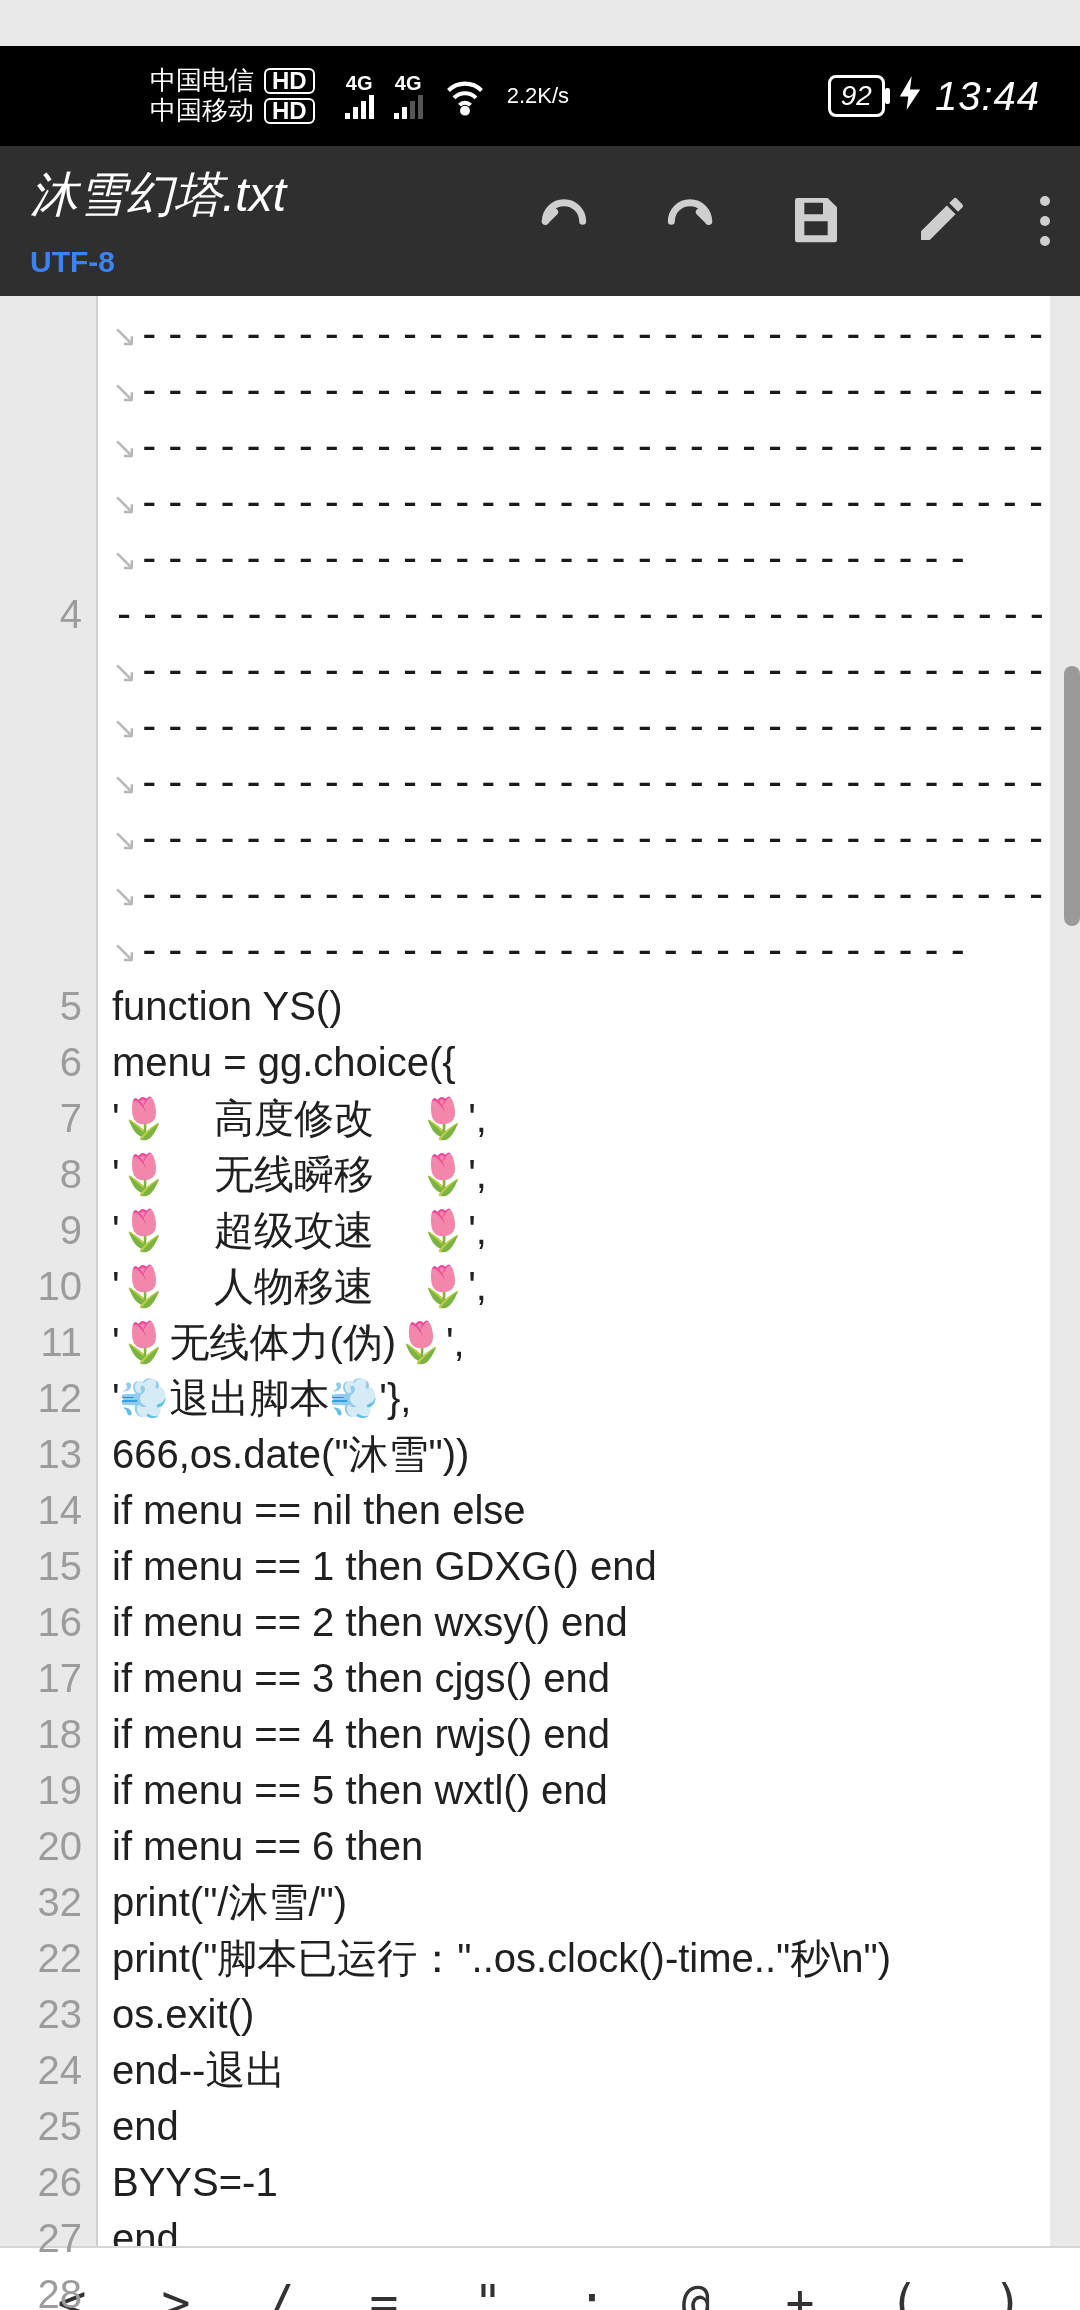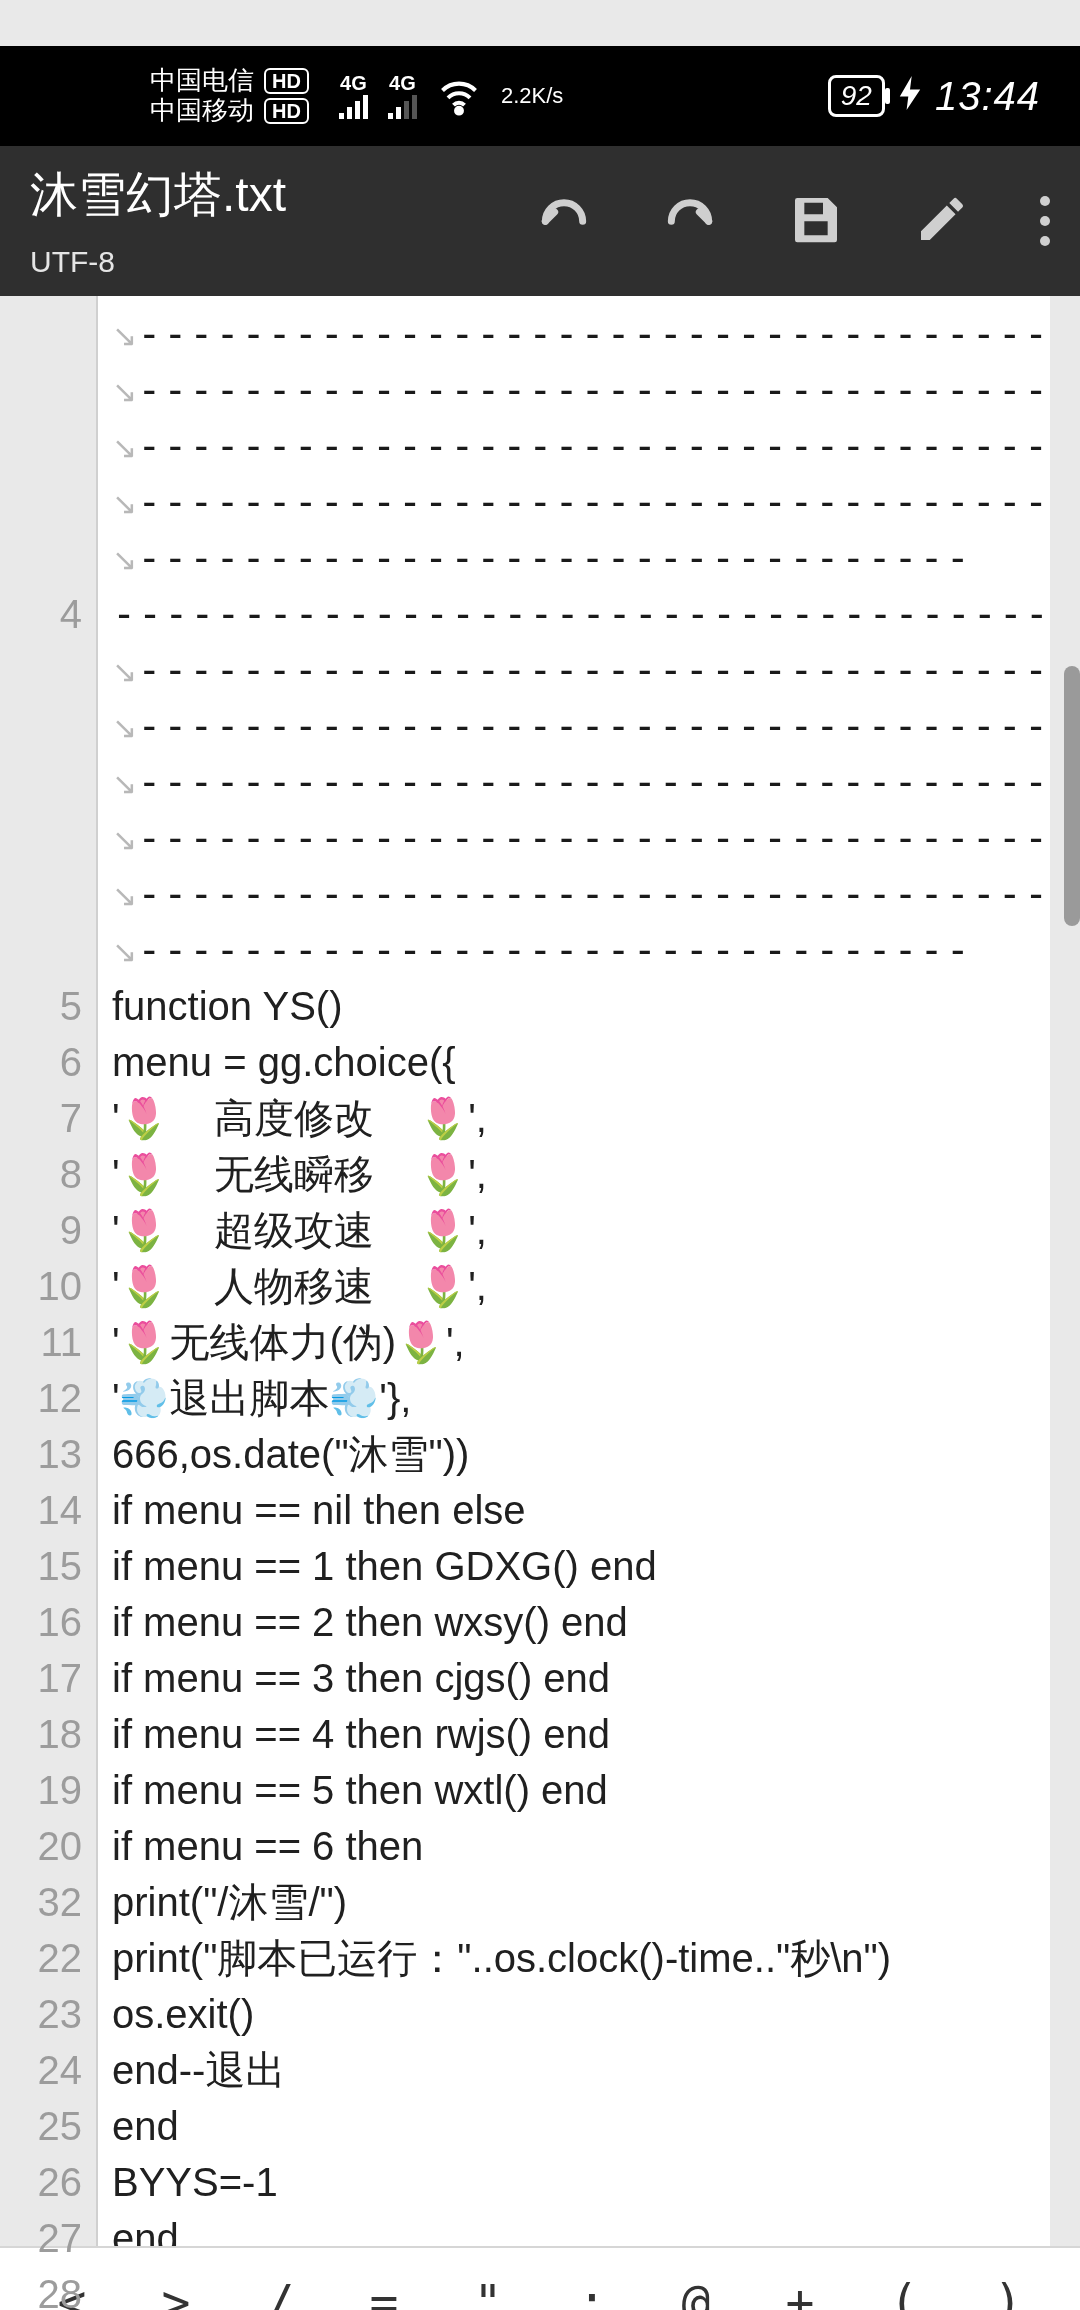--- a/index.html
+++ b/index.html
@@ -27,21 +27,21 @@
     flex-direction: column;
     line-height: 1.15;
     margin-right: 20px;
   }
   .carrier-row { display: flex; align-items: center; gap: 10px; }
   .hd-badge {
     display: inline-block;
     border: 2px solid #fff;
     border-radius: 6px;
     padding: 0 6px;
-    font-size: 20px;
+    font-size: 24px;
     line-height: 22px;
     font-weight: 600;
   }
   .signal-cluster {
     display: flex;
     align-items: center;
     gap: 20px;
     margin-left: 10px;
   }
   .sig-cell { display: flex; flex-direction: column; align-items: center; font-size: 20px; line-height: 1; font-weight: bold; }
@@ -77,22 +77,22 @@
   
   .toolbar {
     height: 150px;
     background: #2f2f2f;
     color: #fff;
     display: flex;
     align-items: center;
     padding: 0 30px;
   }
   .title-block { display:flex; flex-direction:column; }
-  .file-title { font-size: 48px; font-weight: 400; }
-  .encoding  { font-size: 30px; color: #e5e5e5; margin-top: 18px; }
+  .file-title { font-size: 48px; font-weight: 400; font-style: italic; }
+  .encoding  { font-size: 30px; color: #3b82f6; margin-top: 18px; font-weight: bold; }
   .tool-actions {
     margin-left: auto;
     display: flex;
     align-items: center;
     gap: 70px;
   }
   .tool-btn svg { width: 56px; height: 56px; }
   .tool-btn { color:#cfcfcf; cursor:pointer; }
   .dots { display:flex; flex-direction:column; gap:10px; }
   .dots span{ width:10px; height:10px; background:#cfcfcf; border-radius:50%; display:block; }

